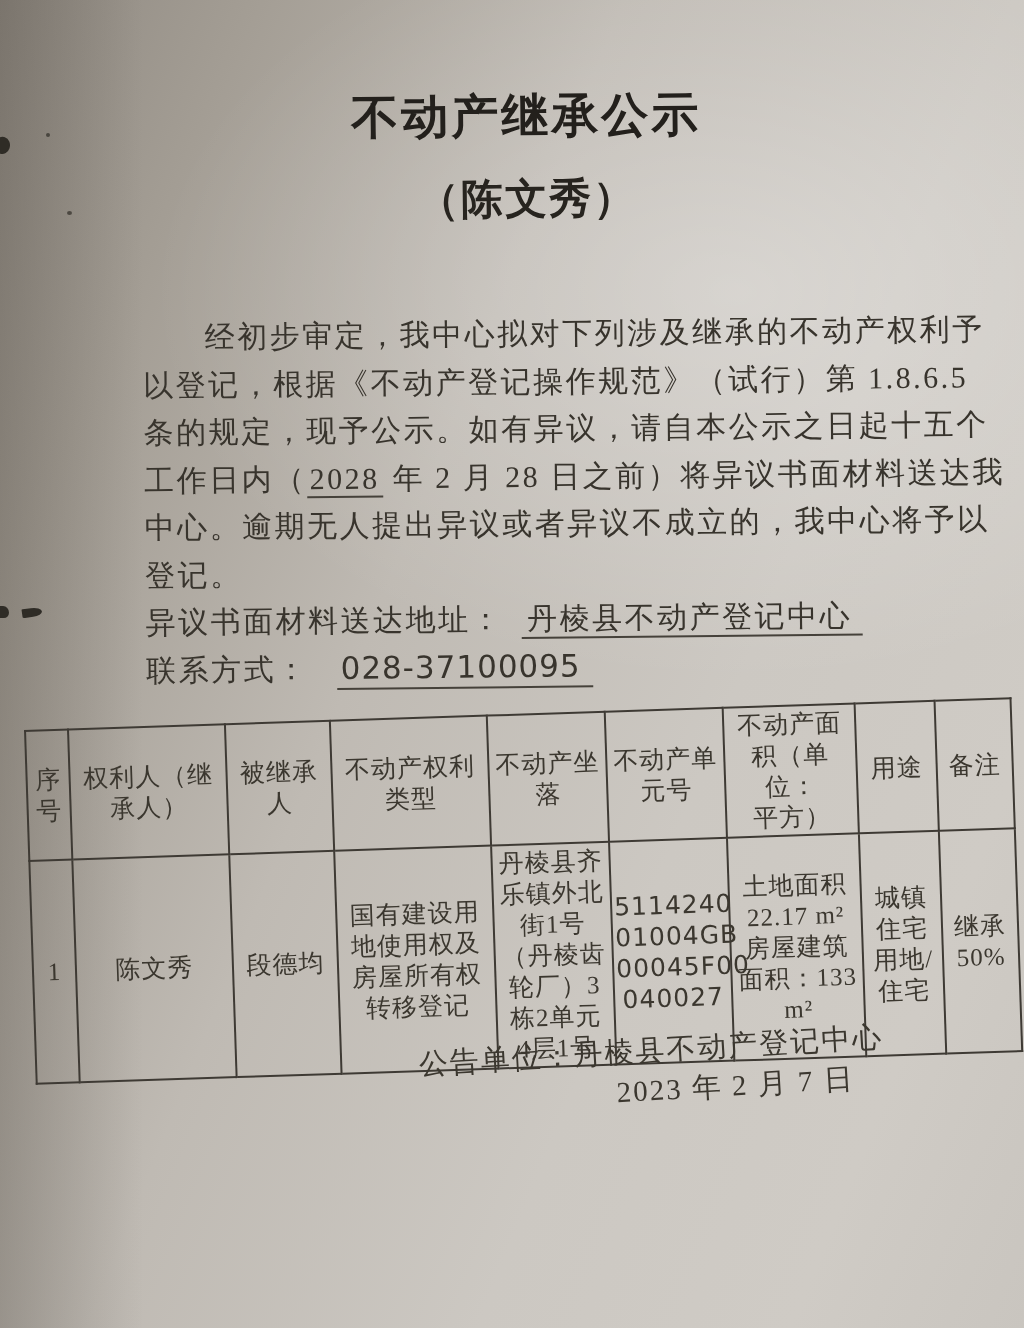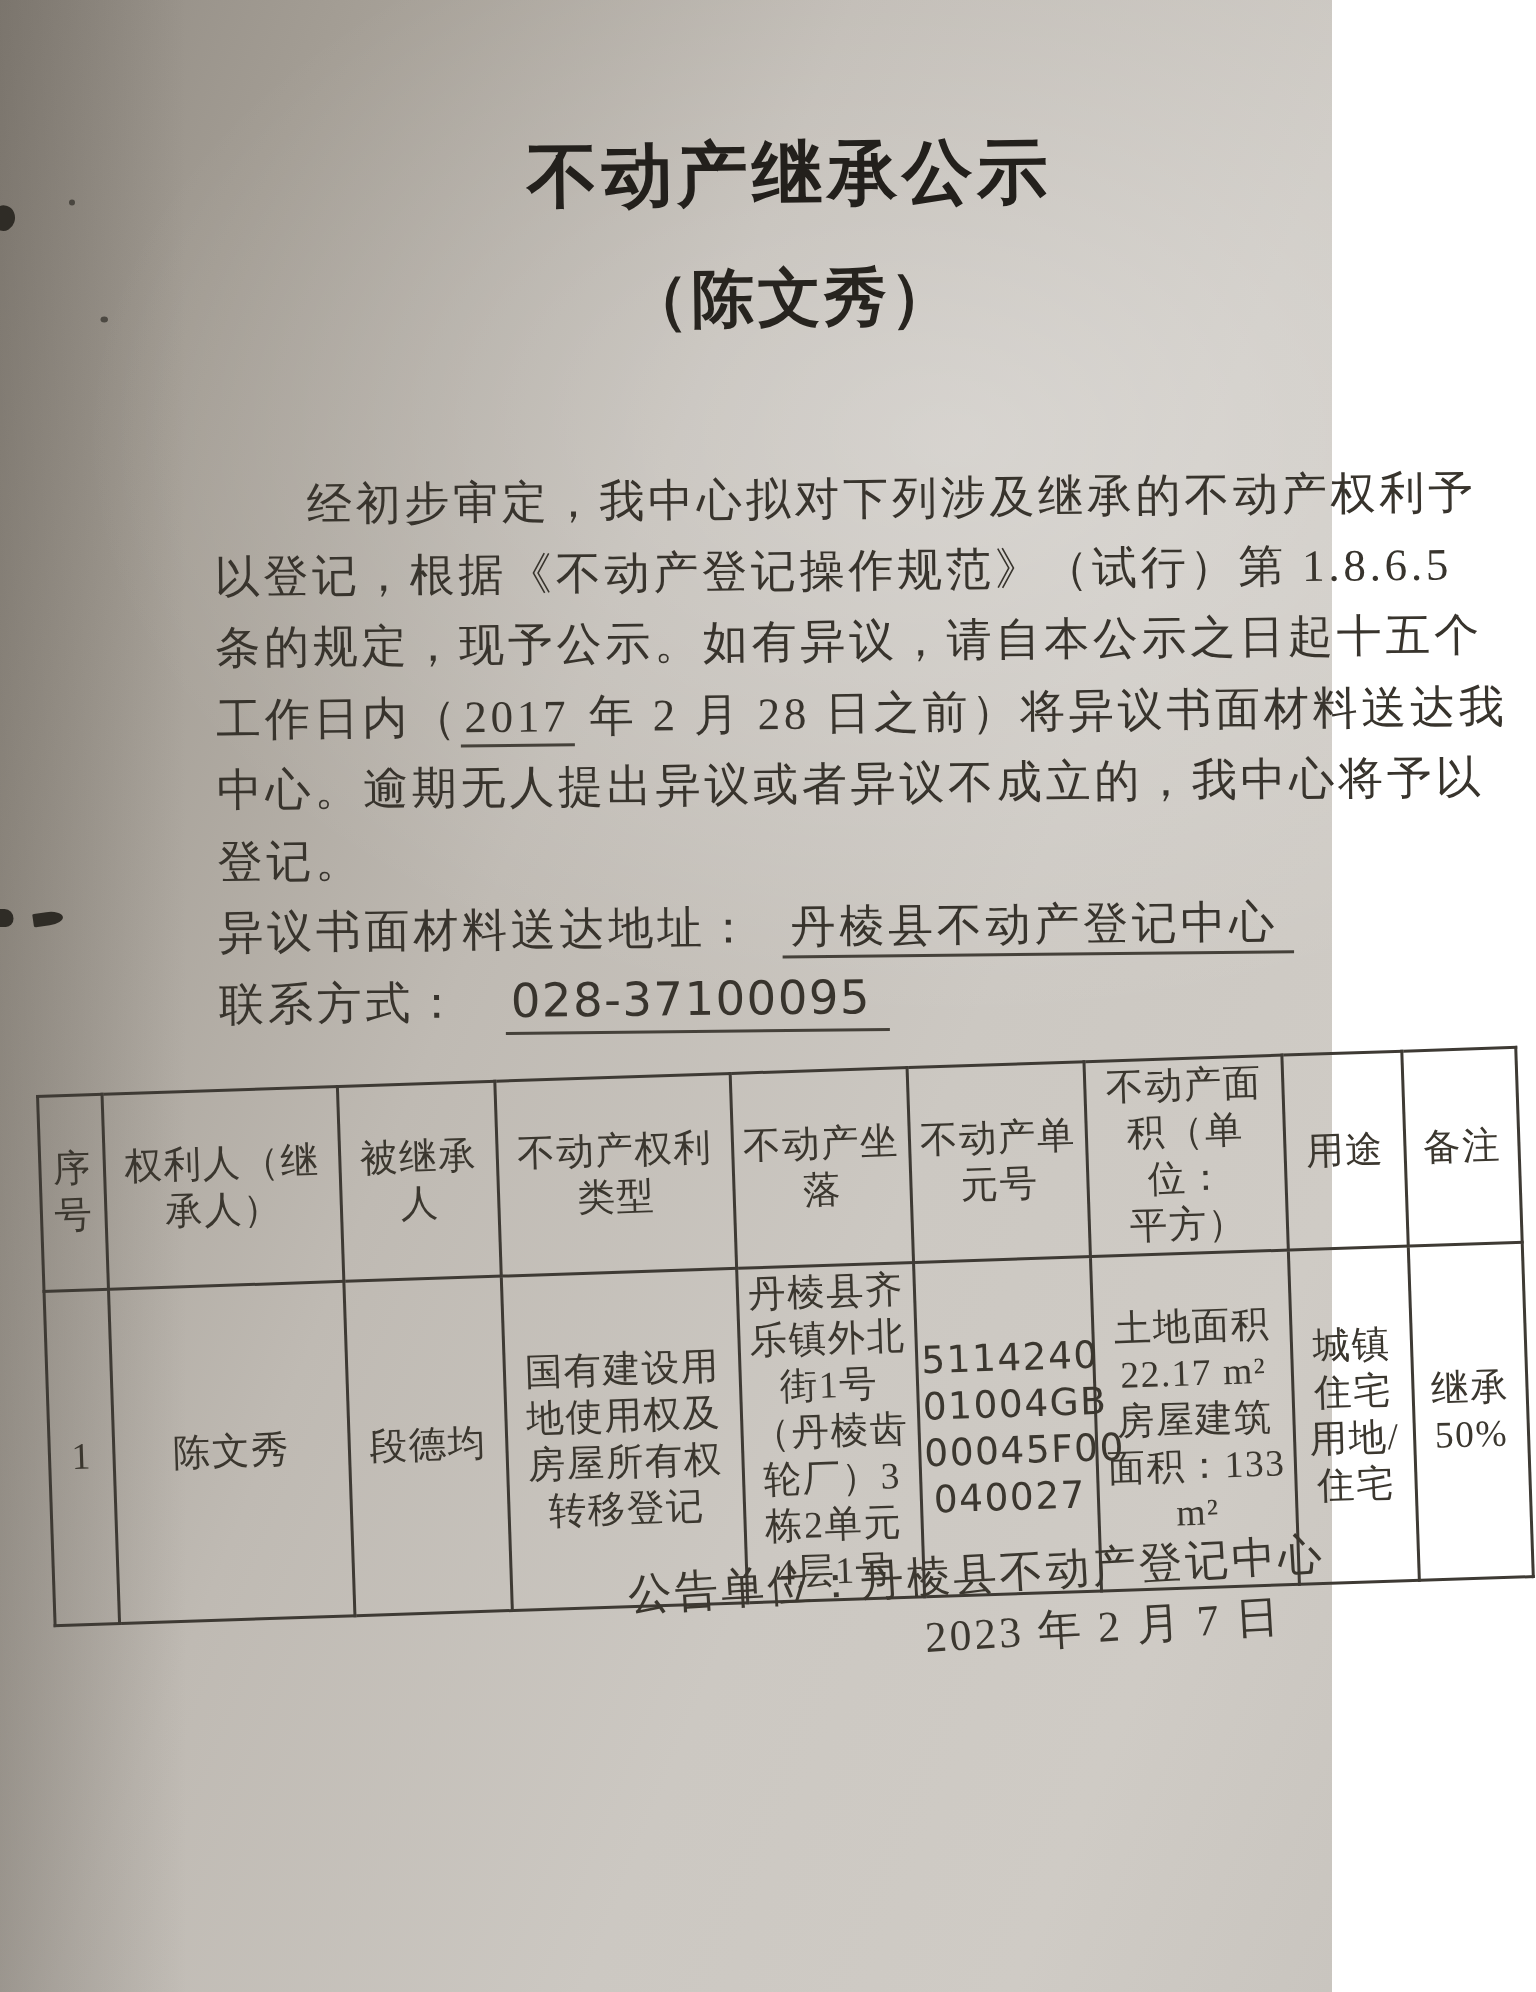--- a/index.html
+++ b/index.html
@@ -3,21 +3,21 @@
 <meta charset="utf-8">
 <style>
   html, body {
     margin: 0; padding: 0;
     width: 1024px; height: 1328px;
     overflow: hidden;
     font-family: "Liberation Serif", "DejaVu Serif", serif;
   }
   .photo {
     position: relative;
-    width: 888px; height: 1328px;
+    width: 1024px; height: 1328px;
     background:
       radial-gradient(ellipse 900px 600px at 72% 22%, rgba(255,255,255,0.30), rgba(255,255,255,0) 65%),
       linear-gradient(90deg, rgba(70,64,56,0.28), rgba(70,64,56,0) 14%),
       linear-gradient(112deg, #8f8981 0%, #a39d94 16%, #bfbab3 40%, #ccc8c2 65%, #cfcbc5 85%, #c9c5bf 100%);
     color: #34302a;
   }
   
   .doc-top {
     position: absolute;
     left: 140px; top: 92px; width: 772px;
@@ -137,21 +137,21 @@
   <div class="speck s5"></div>
 
   <div class="doc-top">
     <h1 class="title">不动产继承公示</h1>
     <h2 class="subtitle">（陈文秀）</h2>
 
     <div class="para">
       <div class="para-line indent">经初步审定，我中心拟对下列涉及继承的不动产权利予</div>
       <div class="para-line">以登记，根据《不动产登记操作规范》（试行）第 1.8.6.5</div>
       <div class="para-line">条的规定，现予公示。如有异议，请自本公示之日起十五个</div>
-      <div class="para-line"><span>工作日内（</span><span class="uline">2017</span><span> 年 2 月 28 日之前）将异议书面材料送达我</span></div>
+      <div class="para-line"><span>工作日内（</span><span class="uline">2028</span><span> 年 2 月 28 日之前）将异议书面材料送达我</span></div>
       <div class="para-line">中心。逾期无人提出异议或者异议不成立的，我中心将予以</div>
       <div class="para-line">登记。</div>
       <div class="para-line"><span class="addr-label">异议书面材料送达地址：</span><span class="addr-value">丹棱县不动产登记中心</span></div>
       <div class="para-line"><span class="contact-label">联系方式：</span><span class="contact-value">028-37100095</span></div>
     </div>
   </div>
 
   <div class="table-wrap">
     <table class="notice">
       <colgroup>

